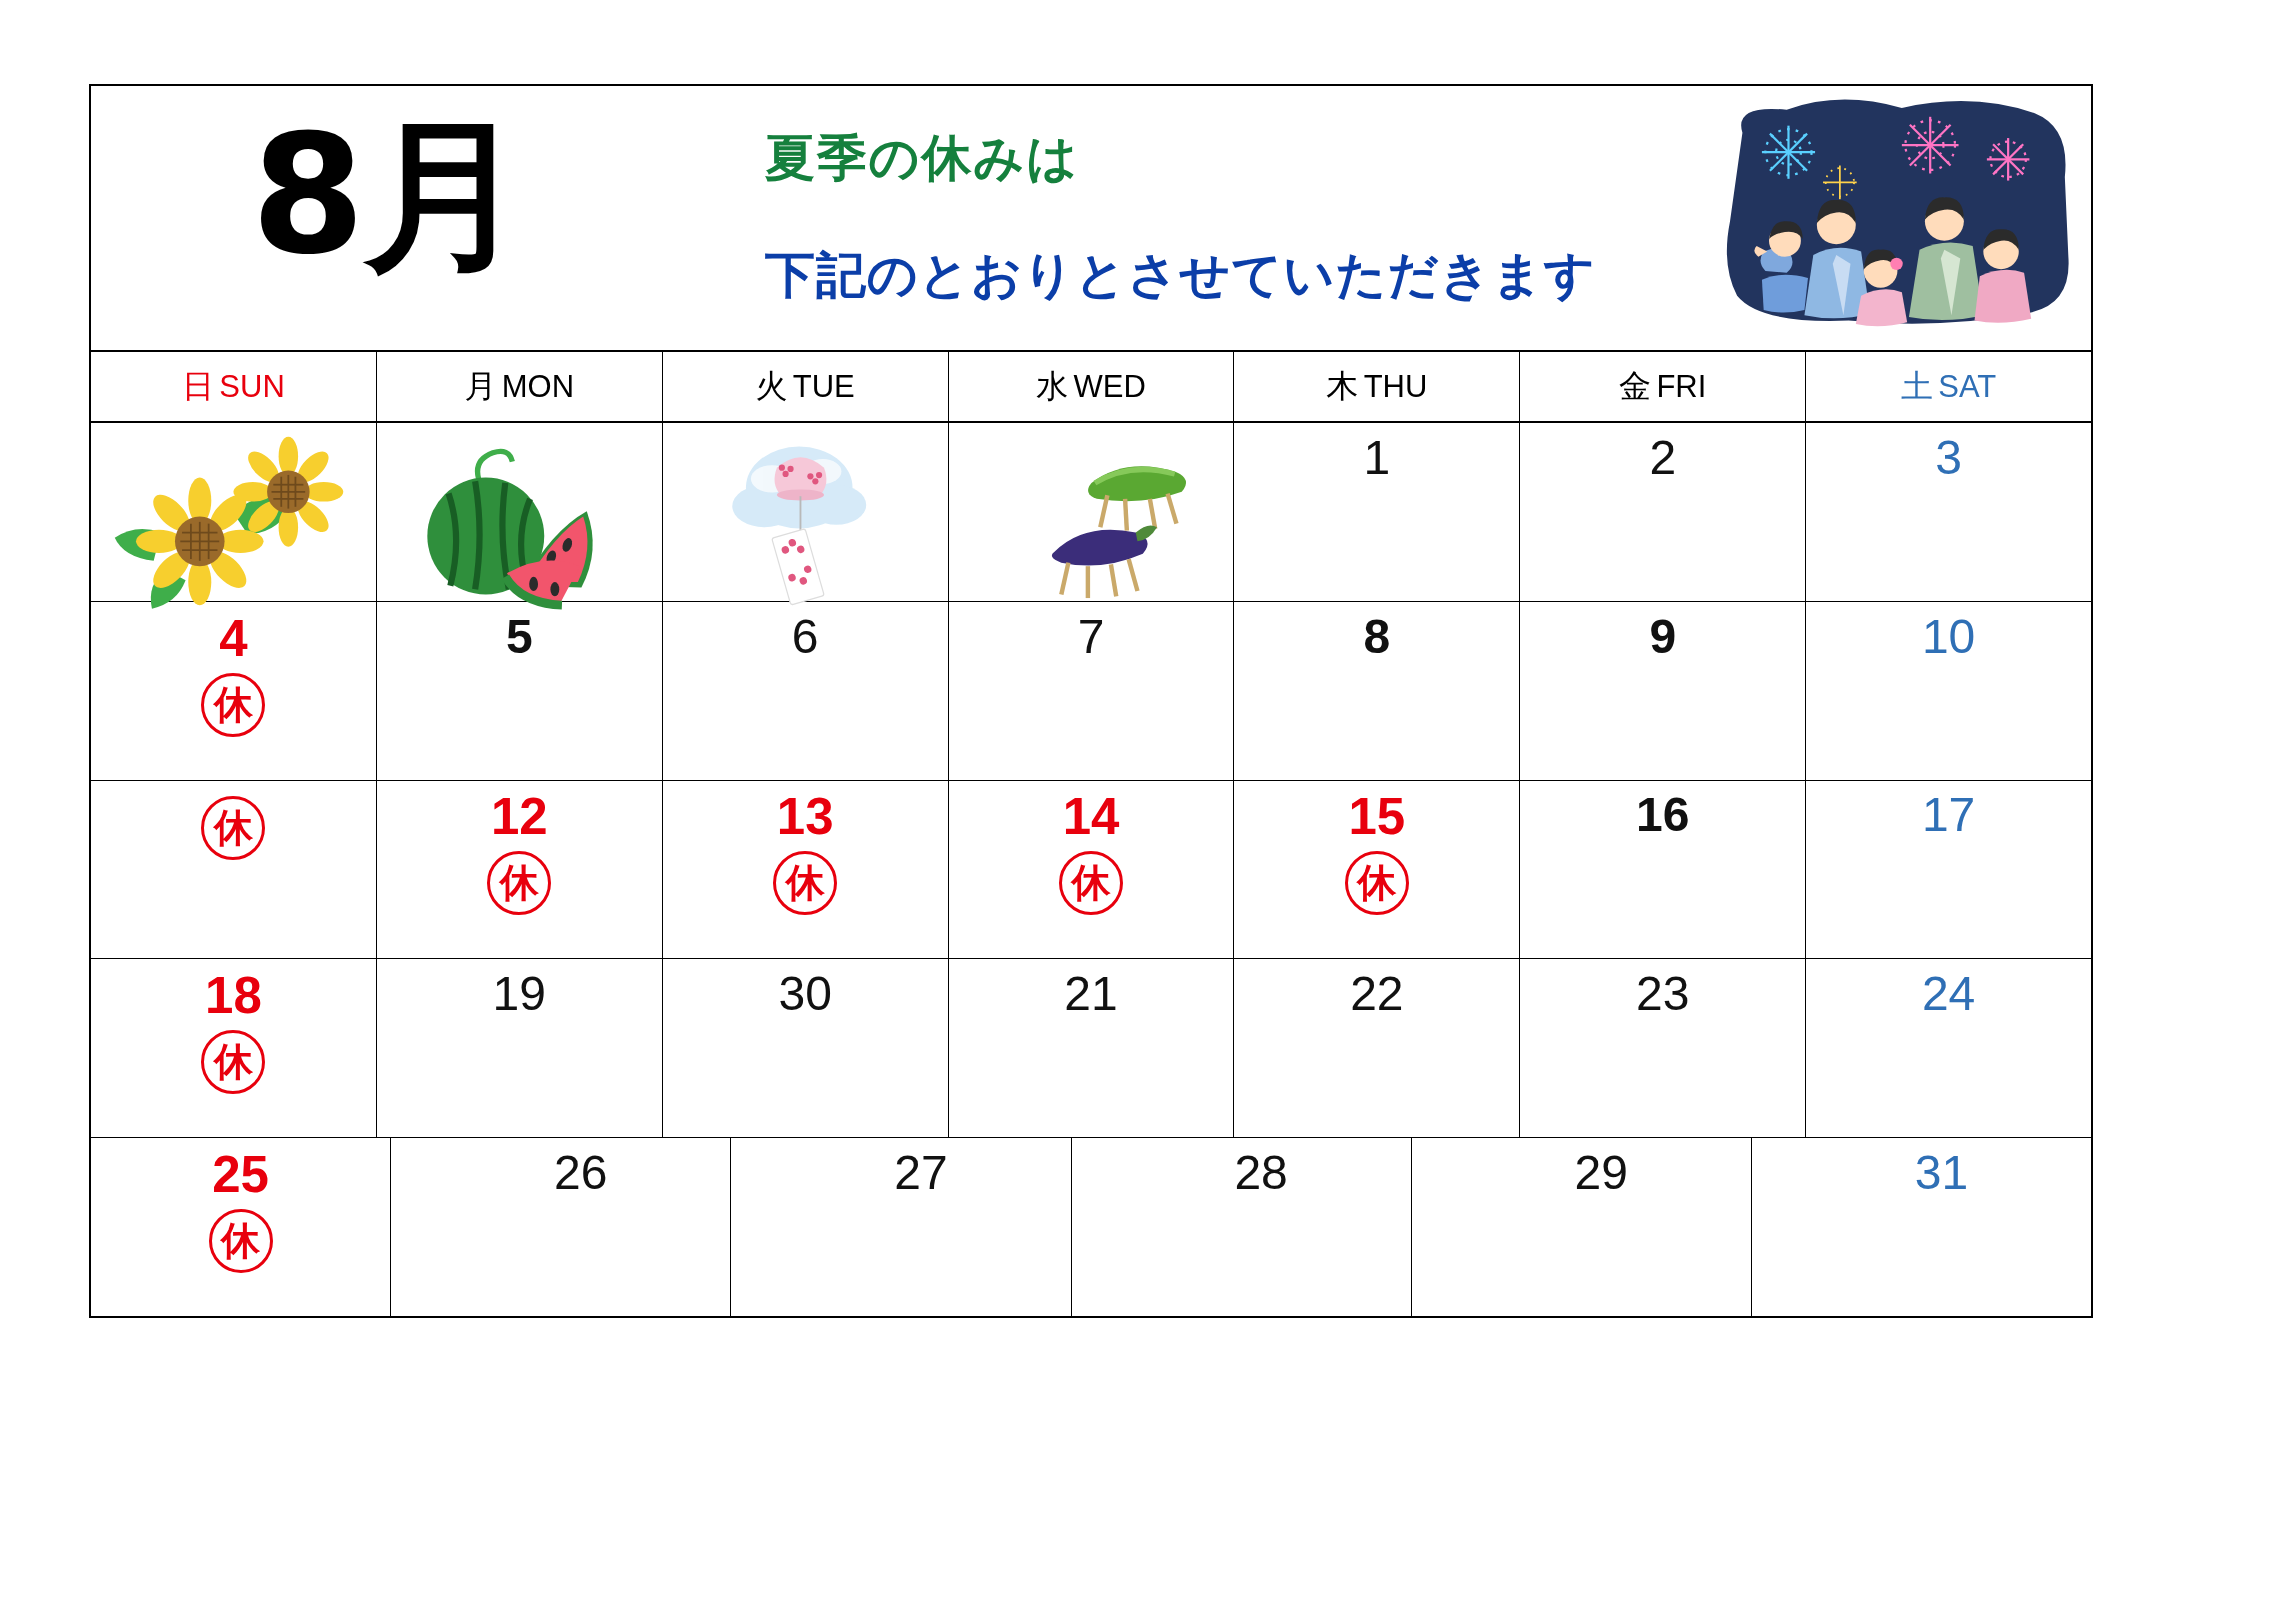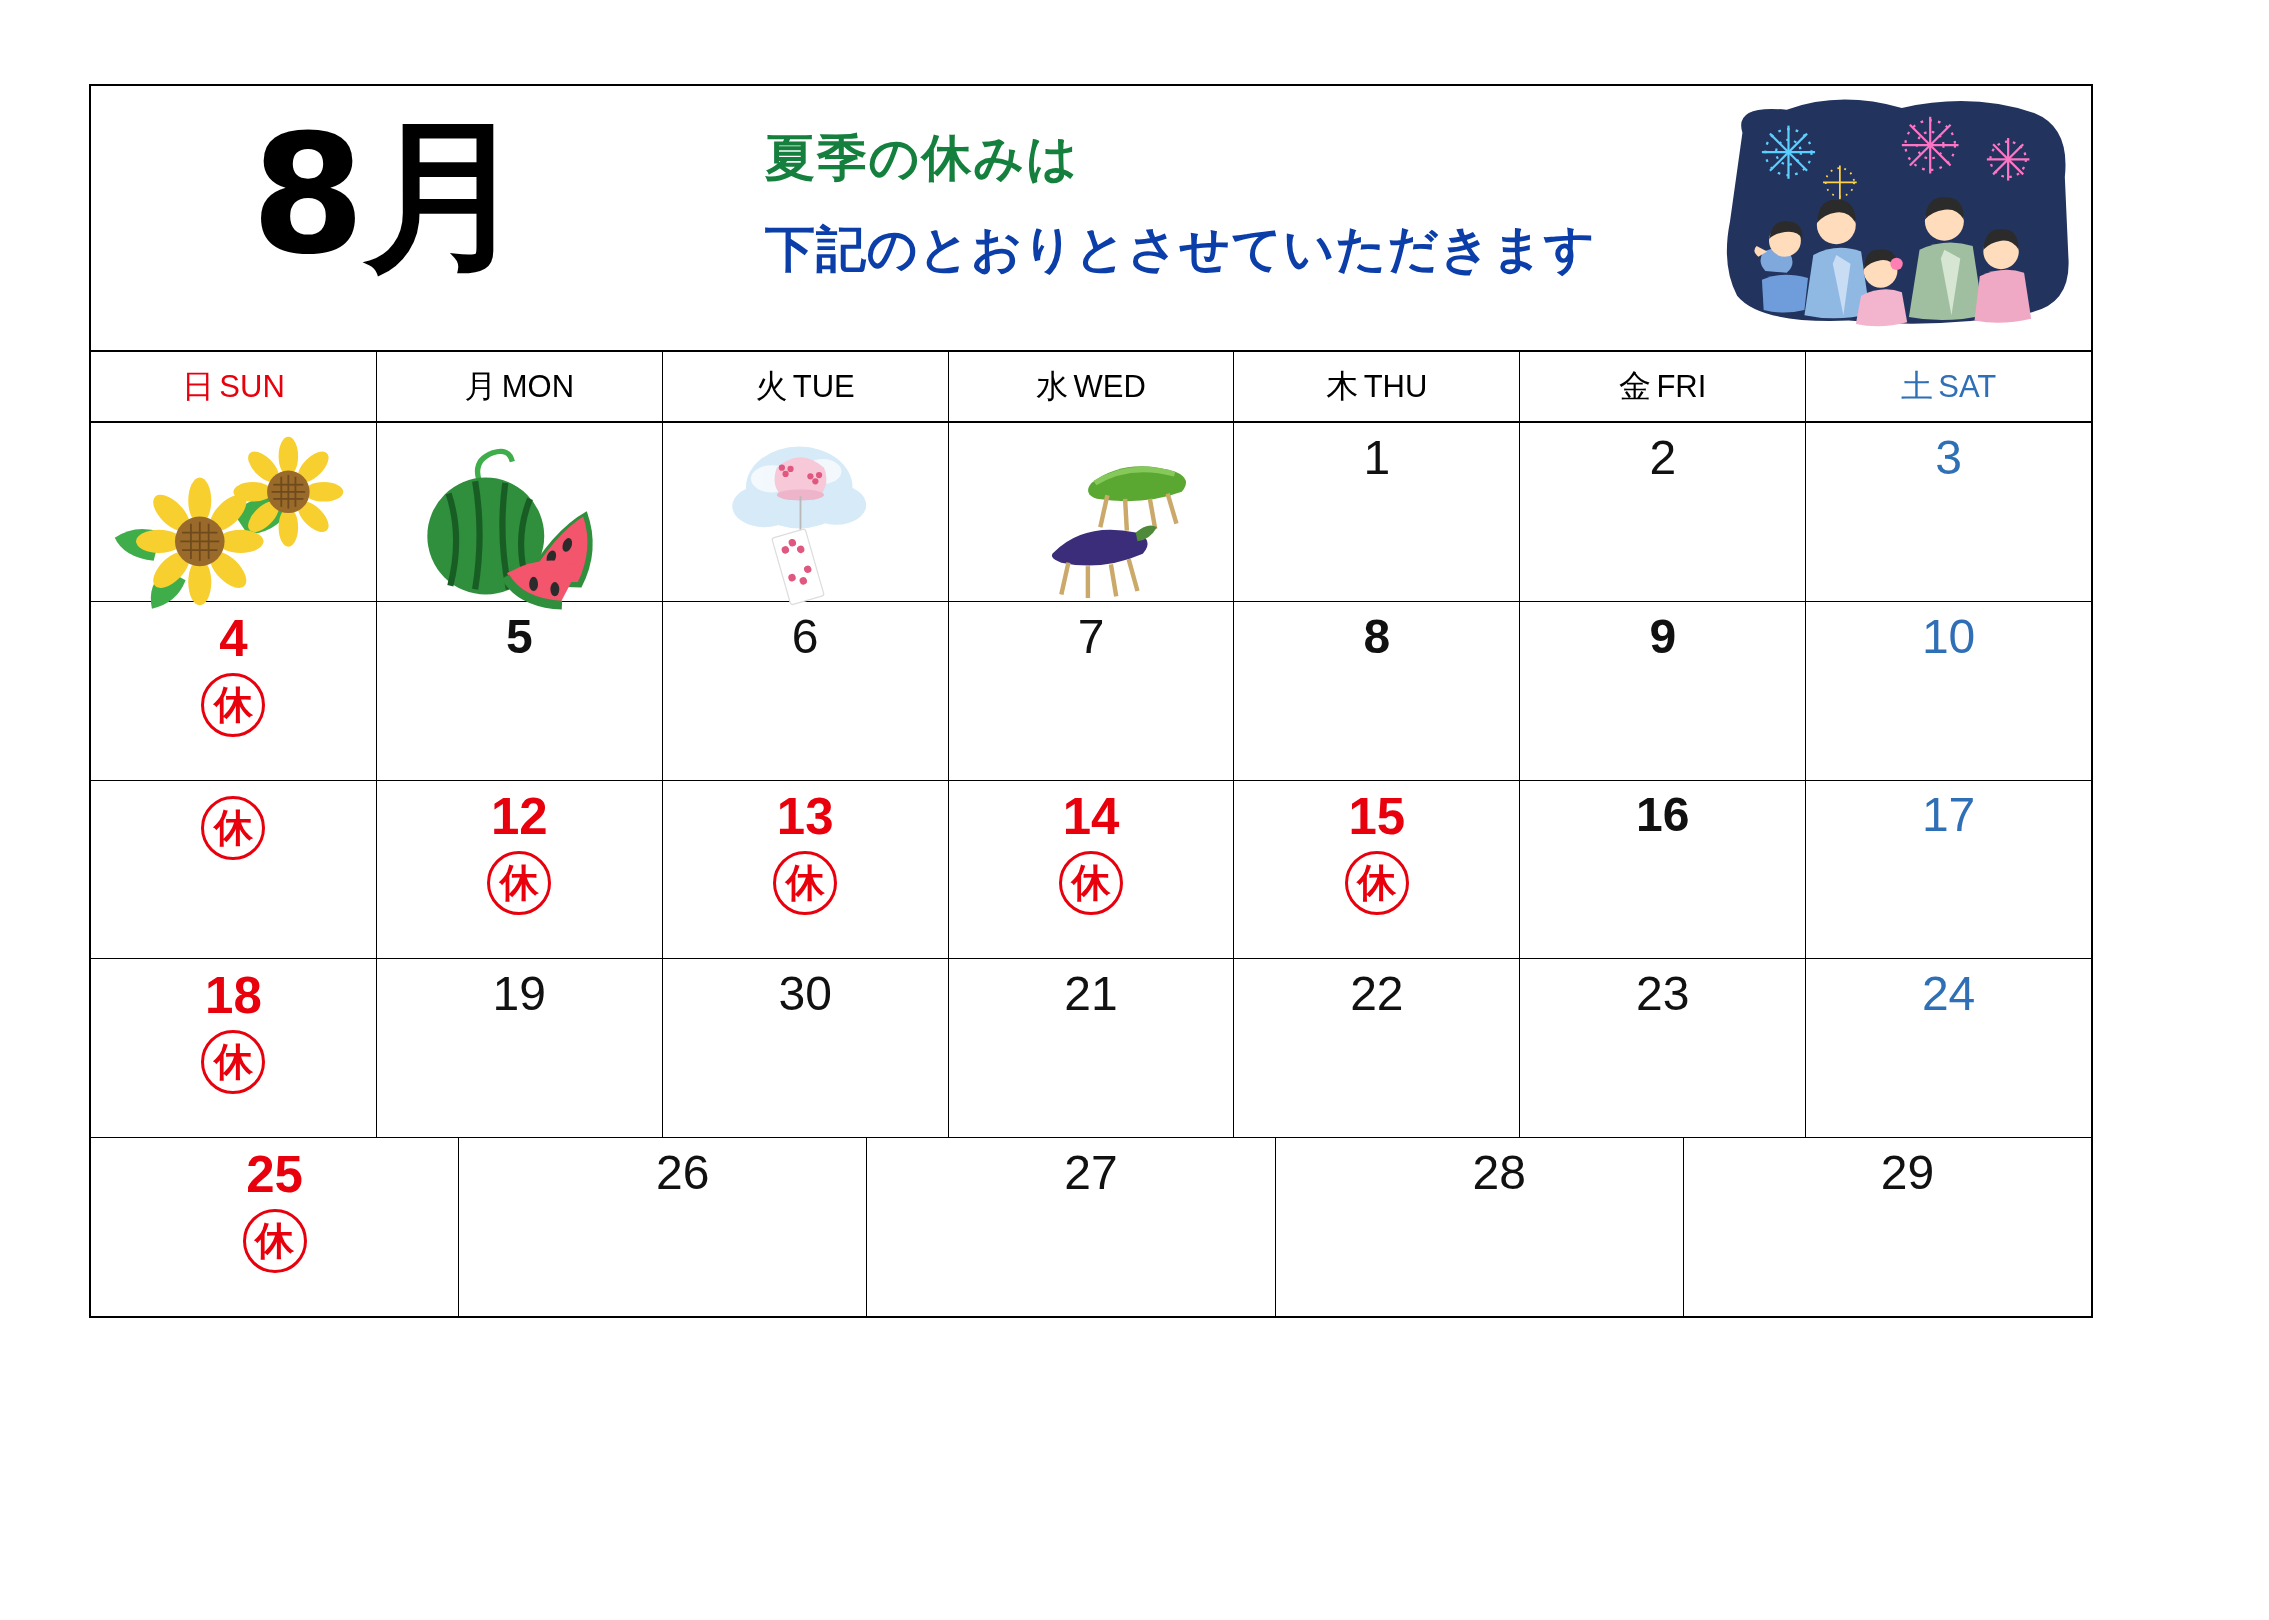--- a/index.html
+++ b/index.html
@@ -62,21 +62,21 @@
     letter-spacing: 1.8px;
     line-height: 1.5;
     font-family: "DejaVu Sans", sans-serif;
   }
   .notice-line2 {
     color: #0b3ea8;
     font-size: 50px;
     font-weight: bold;
     letter-spacing: 0.9px;
     line-height: 1.5;
-    margin-top: 16px;
+    margin-top: 42px;
     font-family: "DejaVu Sans", sans-serif;
   }
   
   .fireworks-illo {
     position: absolute;
     right: 12.4px;
     top: 10.6px;
     width: 372px;
     height: 238px;
   }
@@ -526,18 +526,21 @@
         </div>
         <div class="day">
           <div class="daynum">27</div>
         </div>
         <div class="day">
           <div class="daynum">28</div>
         </div>
         <div class="day">
           <div class="daynum">29</div>
         </div>
+        <div class="day">
+          <div class="daynum blue">31</div>
+        </div>
       </div>
 
     </div>
   </div>
 </div>
 
 
 </body></html>

